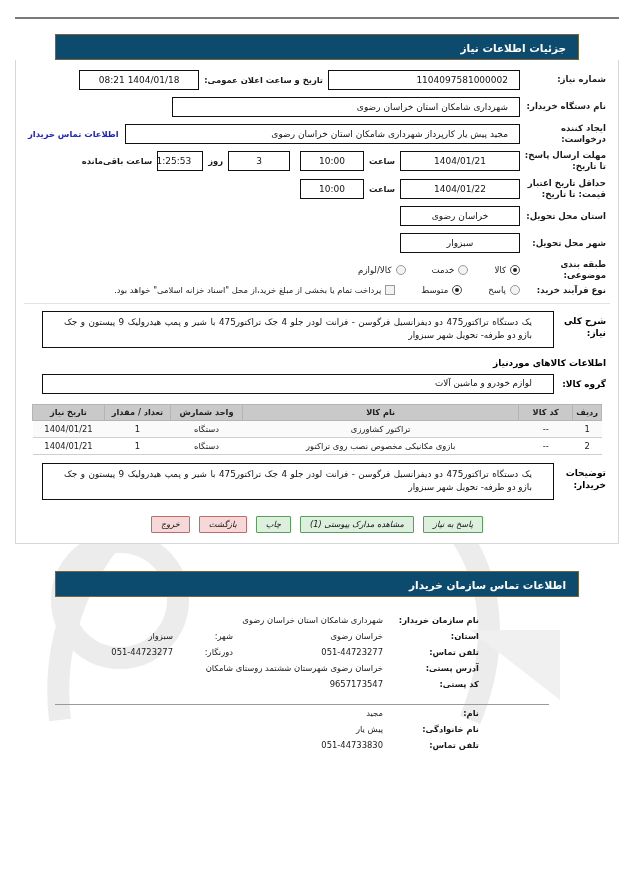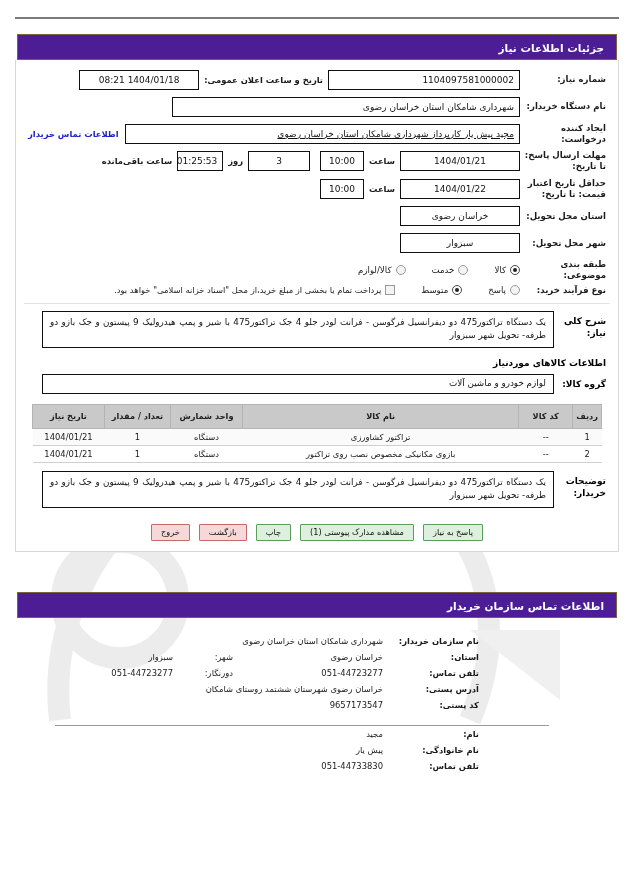--- a/index.html
+++ b/index.html
@@ -35,23 +35,23 @@
   
   .top-rule {
     width: 604px;
     margin: 17px auto 0 auto;
     border-top: 2px solid #7a7a7a;
     height: 0;
   }
 
   
   .section-header {
-    width: 600px;
+    width: 524px;
     margin: 15px auto 0 auto;
-    background: #4c1d95;
+    background: #0c4a6e;
     color: #ffffff;
     font-size: 10.5px;
     font-weight: bold;
     height: 26px;
     line-height: 26px;
     padding: 0 12px;
     text-align: right;
     border: 1px solid #7d6139;
   }
 
@@ -89,21 +89,21 @@
     flex: 0 0 86px;
     line-height: 1.25;
   }
   .fld {
     border: 1px solid #111;
     height: 20px;
     line-height: 18px;
     font-size: 9px;
     color: #111;
     background: #fff;
-    padding: 0 5px;
+    padding: 0 11px;
     text-align: right;
     overflow: hidden;
     white-space: nowrap;
   }
   .fld.center { text-align: center; }
   .mini-lbl {
     font-size: 8.4px;
     font-weight: bold;
     color: #1a1a1a;
     padding: 0 5px;
@@ -115,23 +115,23 @@
     font-weight: bold;
     text-decoration: none;
     white-space: nowrap;
     padding: 0 6px;
   }
 
   
   .w-need   { width: 192px; }
   .w-date   { width: 120px; }
   .w-org    { width: 348px; }
-  .w-creator{ width: 408px; text-decoration: underline; }
+  .w-creator{ width: 408px; }
   .w-datev  { width: 120px; }
-  .w-time   { width: 44px; }
+  .w-time   { width: 64px; }
   .w-days   { width: 62px; }
   .w-count  { width: 46px; }
   .w-prov   { width: 120px; }
   .w-city   { width: 120px; }
 
   
   .radio-row { display: flex; align-items: center; padding: 0 12px 0 6px; margin-bottom: 4px; }
   .opt { display: flex; align-items: center; gap: 4px; margin-left: 26px; }
   .opt .txt { font-size: 8.6px; color: #1a1a1a; }
   .radio {
@@ -156,41 +156,41 @@
     font-size: 9px; font-weight: bold; color: #000;
     width: 52px; flex: 0 0 52px; text-align: right; line-height: 1.35; padding-top: 4px;
   }
   .desc-box {
     flex: 1 1 auto;
     border: 1px solid #111;
     min-height: 34px;
     font-size: 8.8px;
     color: #111;
     line-height: 1.55;
-    padding: 4px 7px;
+    padding: 4px 21px;
     text-align: justify;
     margin-left: 20px;
   }
   .sub-title {
     font-size: 9px; font-weight: bold; color: #000;
     padding: 4px 12px 2px 0; text-align: right;
   }
 
   
   .tbl-wrap { padding: 4px 16px 0 16px; }
   table.goods {
     width: 100%;
     border-collapse: collapse;
     font-size: 8.4px;
     color: #1a1a1a;
   }
   table.goods thead th {
     background: #c9c9c9;
     border: 1px solid #b4b4b4;
-    height: 24px;
+    height: 16px;
     font-weight: bold;
     color: #222;
     padding: 0 3px;
     text-align: center;
     font-size: 8.2px;
   }
   table.goods tbody td {
     border-bottom: 1px solid #cfcfcf;
     height: 17px;
     padding: 0 4px;
@@ -219,20 +219,21 @@
     height: 17px;
     line-height: 15px;
     padding: 0 9px;
     border: 1px solid #5c9c5c;
     background: #ddf0dd;
     color: #111;
     text-align: center;
     white-space: nowrap;
     cursor: pointer;
     border-radius: 1px;
+    font-style: italic;
   }
   .btn.danger {
     border-color: #c06a6a;
     background: #f6d8d8;
   }
 
   
   .info-block { width: 604px; margin: 0 auto; padding-top: 4px; }
   .info-line {
     display: flex;
@@ -427,21 +428,21 @@
 
     <div class="btn-bar">
       <div class="btn">پاسخ به نیاز</div>
       <div class="btn">مشاهده مدارک پیوستی (1)</div>
       <div class="btn">چاپ</div>
       <div class="btn danger">بازگشت</div>
       <div class="btn danger">خروج</div>
     </div>
   </div>
 
-  <div class="section-header" style="margin-top:40px;">اطلاعات تماس سازمان خریدار</div>
+  <div class="section-header" style="margin-top:27px;">اطلاعات تماس سازمان خریدار</div>
 
   <div class="info-block">
 
     <div class="info-line info-indent" style="padding-top:14px;">
       <div class="info-lbl">نام سازمان خریدار:</div>
       <div class="info-val">شهرداری شامکان استان خراسان رضوی</div>
     </div>
 
     <div class="info-line info-indent">
       <div class="info-lbl">استان:</div>

